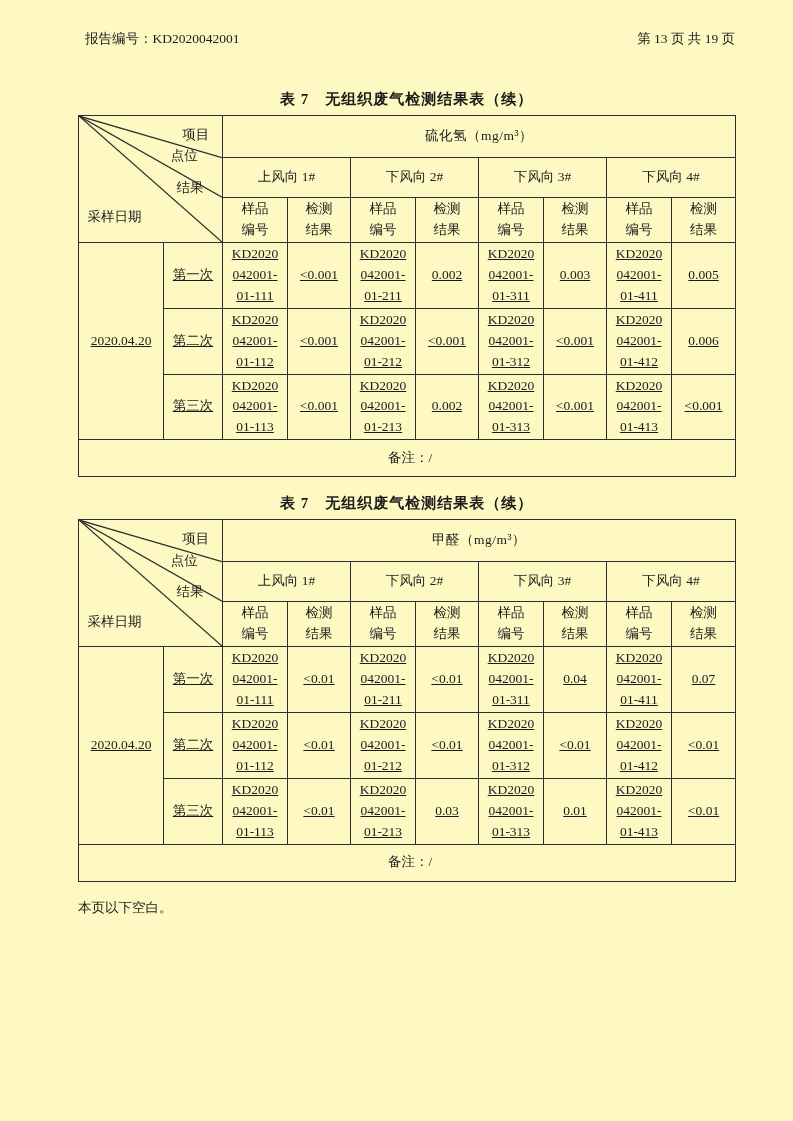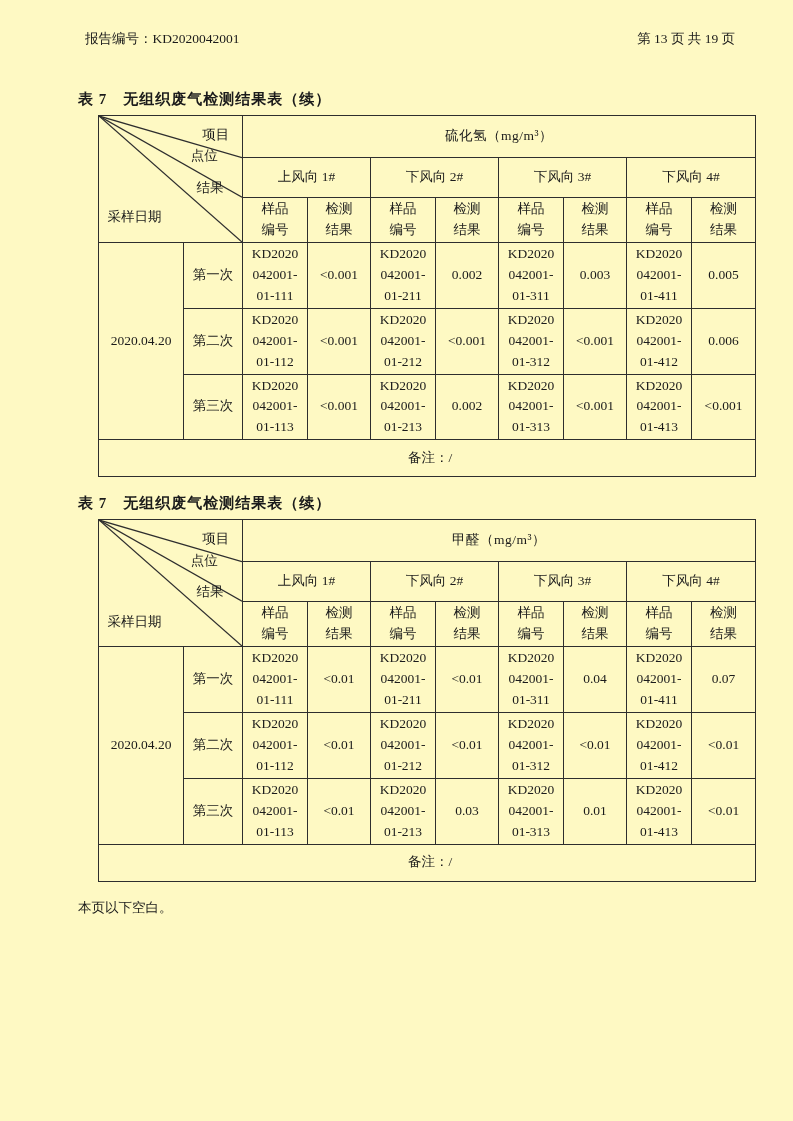--- a/index.html
+++ b/index.html
@@ -17,43 +17,44 @@
   .doc-header {
     display: flex;
     justify-content: space-between;
     padding: 30px 58px 0 85px;
     font-size: 13.5px;
   }
   .tbl-title {
     width: 657px;
     margin: 42px auto 6px auto;
     margin-left: 78px;
+    text-align: center;
     font-size: 15px;
     font-weight: bold;
     letter-spacing: 1px;
   }
   .tbl-title.second { margin-top: 17px; }
   table.results {
-    margin-left: 98px;
+    margin-left: 78px;
     width: 657px;
     border-collapse: collapse;
     table-layout: fixed;
     font-size: 13.5px;
   }
   table.results td {
     border: 1px solid #2e2e2e;
     text-align: center;
     vertical-align: middle;
     padding: 1px 2px;
     line-height: 1.55;
   }
   .hrow1 td { height: 42px; }
   .hrow2 td { height: 40px; font-family: Liberation Serif, serif; }
   .hrow3 td { height: 45px; }
-  .drow  td { height: 58px; }
+  .drow  td { height: 58px; text-decoration: underline; }
   .rrow  td { height: 37px; }
   .ml { white-space: pre-line; }
   .corner {
     position: relative;
     padding: 0 !important;
   }
   .corner svg { position: absolute; left: 0; top: 0; width: 100%; height: 100%; display: block; }
   .corner .lbl { position: absolute; font-size: 13.5px; white-space: nowrap; }
   .lbl-project { right: 9%;  top: 7%; }
   .lbl-site    { right: 17%; top: 24%; }

